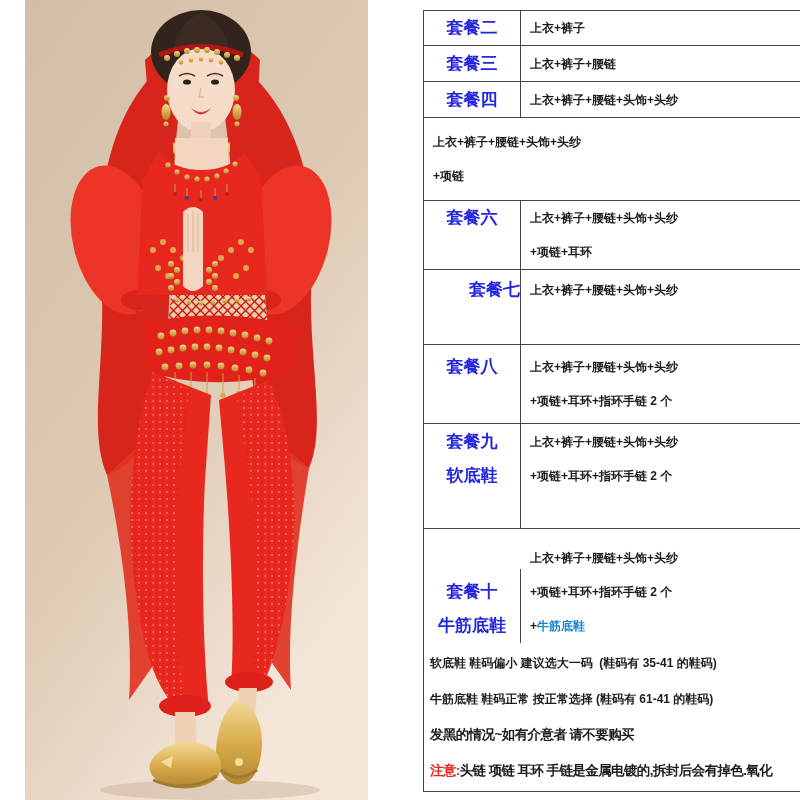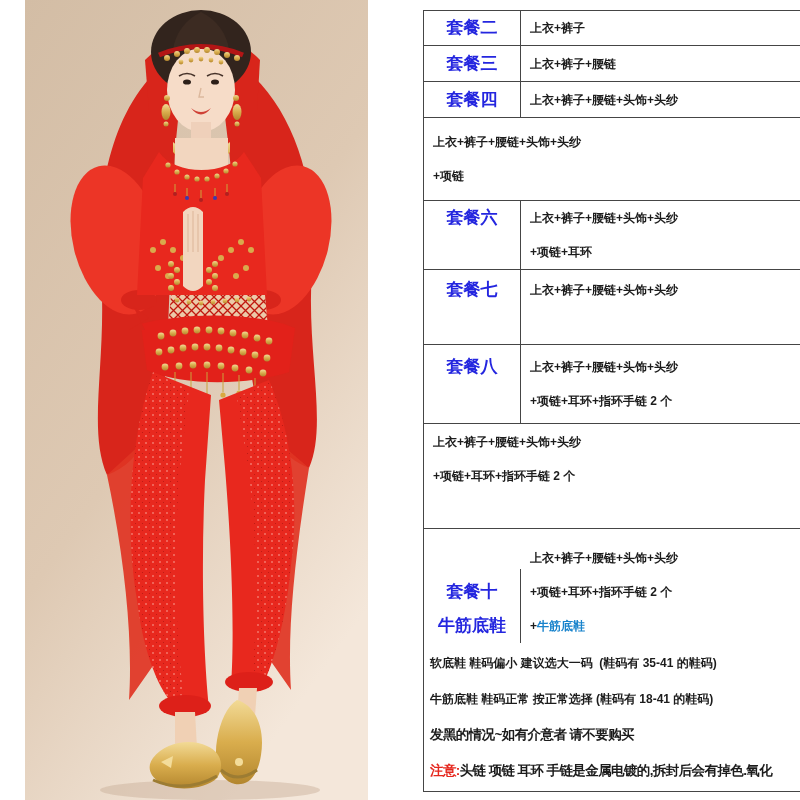--- a/index.html
+++ b/index.html
@@ -317,55 +317,59 @@
       <div class="pkg-row" style="min-height: 67px;">
         <div class="label-cell" style="padding-top: 0px;">
           <div class="label-line">套餐六</div>
         </div>
         <div class="content-cell" style="padding-top: 0px;">
           <div class="line"><span>上衣+裤子+腰链+头饰+头纱</span></div>
           <div class="line"><span>+项链+耳环</span></div>
         </div>
       </div>
       <div class="pkg-row" style="min-height: 74px;">
-        <div class="label-cell" style="padding-top: 3px;">
+        <div class="label-cell" style="padding-top: 3px; align-items: flex-end;">
           <div class="label-line">套餐七</div>
         </div>
         <div class="content-cell" style="padding-top: 3px;">
           <div class="line"><span>上衣+裤子+腰链+头饰+头纱</span></div>
         </div>
       </div>
       <div class="pkg-row" style="min-height: 78px;">
         <div class="label-cell" style="padding-top: 5px;">
           <div class="label-line">套餐八</div>
         </div>
         <div class="content-cell" style="padding-top: 5px;">
           <div class="line"><span>上衣+裤子+腰链+头饰+头纱</span></div>
           <div class="line"><span>+项链+耳环+指环手链 2 个</span></div>
         </div>
       </div>
       <div class="pkg-row" style="min-height: 104px;">
+        <div class="label-cell" style="padding-top: 1px;">
+          <div class="label-line">套餐九</div>
+          <div class="label-line">软底鞋</div>
+        </div>
         <div class="content-cell" style="padding-top: 1px;">
           <div class="line"><span>上衣+裤子+腰链+头饰+头纱</span></div>
           <div class="line"><span>+项链+耳环+指环手链 2 个</span></div>
         </div>
       </div>
       <div class="pkg-row" style="min-height: 114px;">
         <div class="label-cell" style="padding-top: 6px;">
           <div class="label-line">套餐十</div>
           <div class="label-line">牛筋底鞋</div>
         </div>
         <div class="content-cell" style="padding-top: 6px;">
           <div class="line"><span>上衣+裤子+腰链+头饰+头纱</span></div>
           <div class="line"><span>+项链+耳环+指环手链 2 个</span></div>
           <div class="line"><span>+</span><span class="seg-shoe">牛筋底鞋</span></div>
         </div>
       </div>
     </div>
   <div class="pkg-row" style="border-bottom:none;">
     <div class="notes-cell" id="notes-host" style="min-height: 148px;">
         <div class="note-line"><span>软底鞋 鞋码偏小 建议选大一码  (鞋码有 35-41 的鞋码)</span></div>
-        <div class="note-line"><span>牛筋底鞋 鞋码正常 按正常选择 (鞋码有 18-41 的鞋码)</span></div>
+        <div class="note-line"><span>牛筋底鞋 鞋码正常 按正常选择 (鞋码有 61-41 的鞋码)</span></div>
         <div class="note-line tight"><span>发黑的情况~如有介意者 请不要购买</span></div>
         <div class="note-line tight"><span class="seg-warn">注意:</span><span>头链 项链 耳环 手链是金属电镀的,拆封后会有掉色.氧化</span></div>
       </div>
   </div>
 </div>
 
 </body></html>

